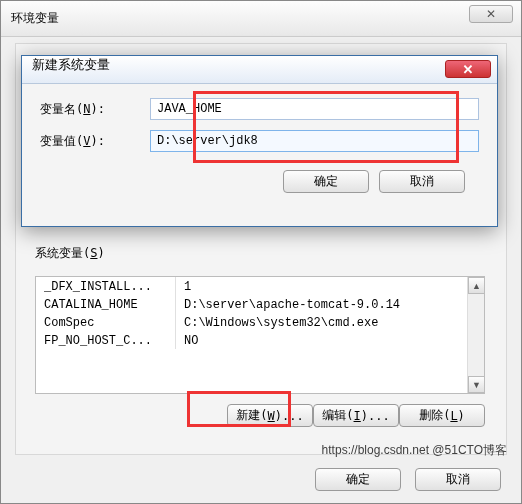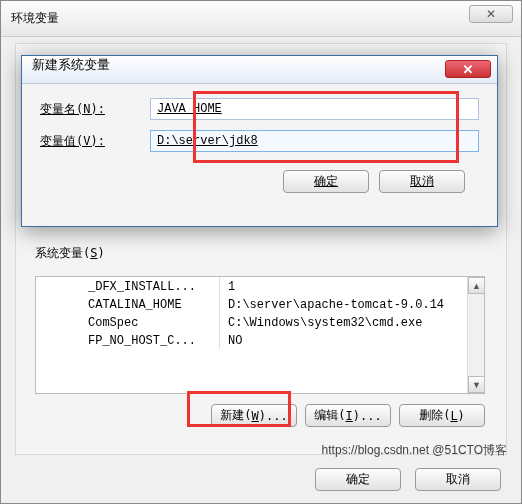--- a/index.html
+++ b/index.html
@@ -71,21 +71,20 @@
   position:absolute; right:6px; top:4px;
   width:46px; height:18px;
   background: linear-gradient(#e67,#c33);
   border:1px solid #a22;
   border-radius:3px;
   display:flex; align-items:center; justify-content:center;
   color:#fff; font-weight:bold; font-size:13px;
 }
 .inner-body {
   padding: 14px 18px 10px 18px;
-  text-decoration: underline;
 }
 .form-row {
   display:flex; align-items:center;
   margin-bottom:10px;
 }
 .form-label {
   width: 110px;
   font-family: SimSun, monospace;
 }
 .form-input {
@@ -141,36 +140,36 @@
 }
 .lv-header {
   display:flex;
   height:22px;
   background: linear-gradient(#fdfdfd,#ececec);
   border-bottom:1px solid #d0d0d0;
   font-family: SimSun, monospace;
 }
 .lv-col1 { width:140px; padding:3px 8px; border-right:1px solid #e0e0e0;}
 .lv-col2 { flex:1; padding:3px 8px;}
-.lv-body { font-family:"Consolas","Courier New",SimSun,monospace; font-size:12px;margin-left:44px; }
+.lv-body { font-family:"Consolas","Courier New",SimSun,monospace; font-size:12px; }
 .lv-row { display:flex; height:18px; }
 .lv-scrollbar {
   position:absolute; right:0; top:0; bottom:0; width:17px;
   background:#f0f0f0; border-left:1px solid #ddd;
 }
 .lv-scroll-up,.lv-scroll-down{
   position:absolute; left:0; width:17px; height:17px;
   background:linear-gradient(#fdfdfd,#e0e0e0);
   border:1px solid #bbb;
   display:flex;align-items:center;justify-content:center;
   font-size:9px;color:#555;
 }
 .lv-scroll-up{top:0;} .lv-scroll-down{bottom:0;}
 .sysvar-buttons {
-  display:flex; justify-content:flex-end; gap:8px;
+  display:flex; justify-content:flex-end; 
   margin-top:10px;
 }
 .red-box-new {
   position:absolute;
   top: 390px; left: 186px;
   width: 104px; height: 36px;
   border:3px solid #e33;
   pointer-events:none;
 }
 .outer-buttons {

